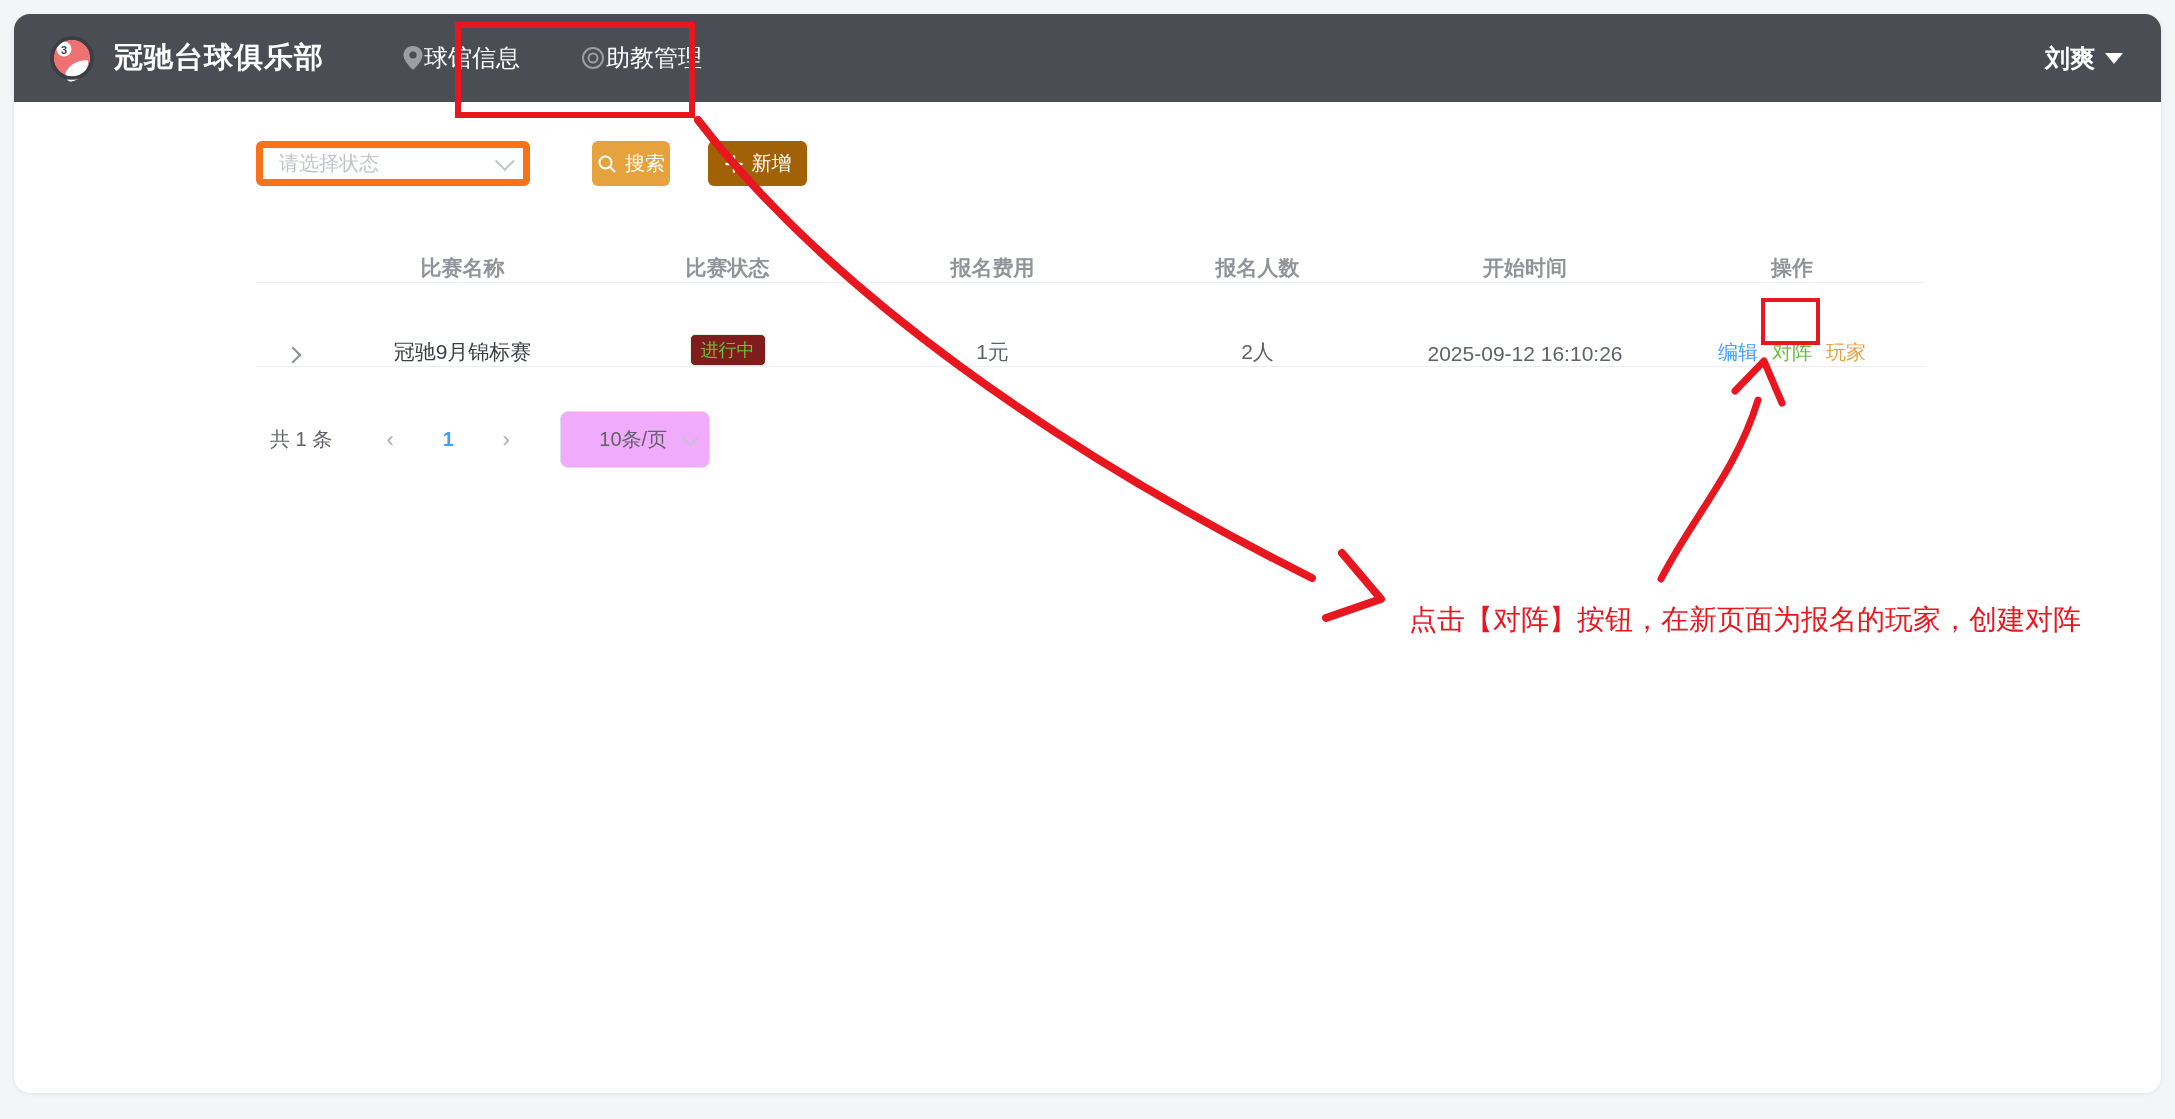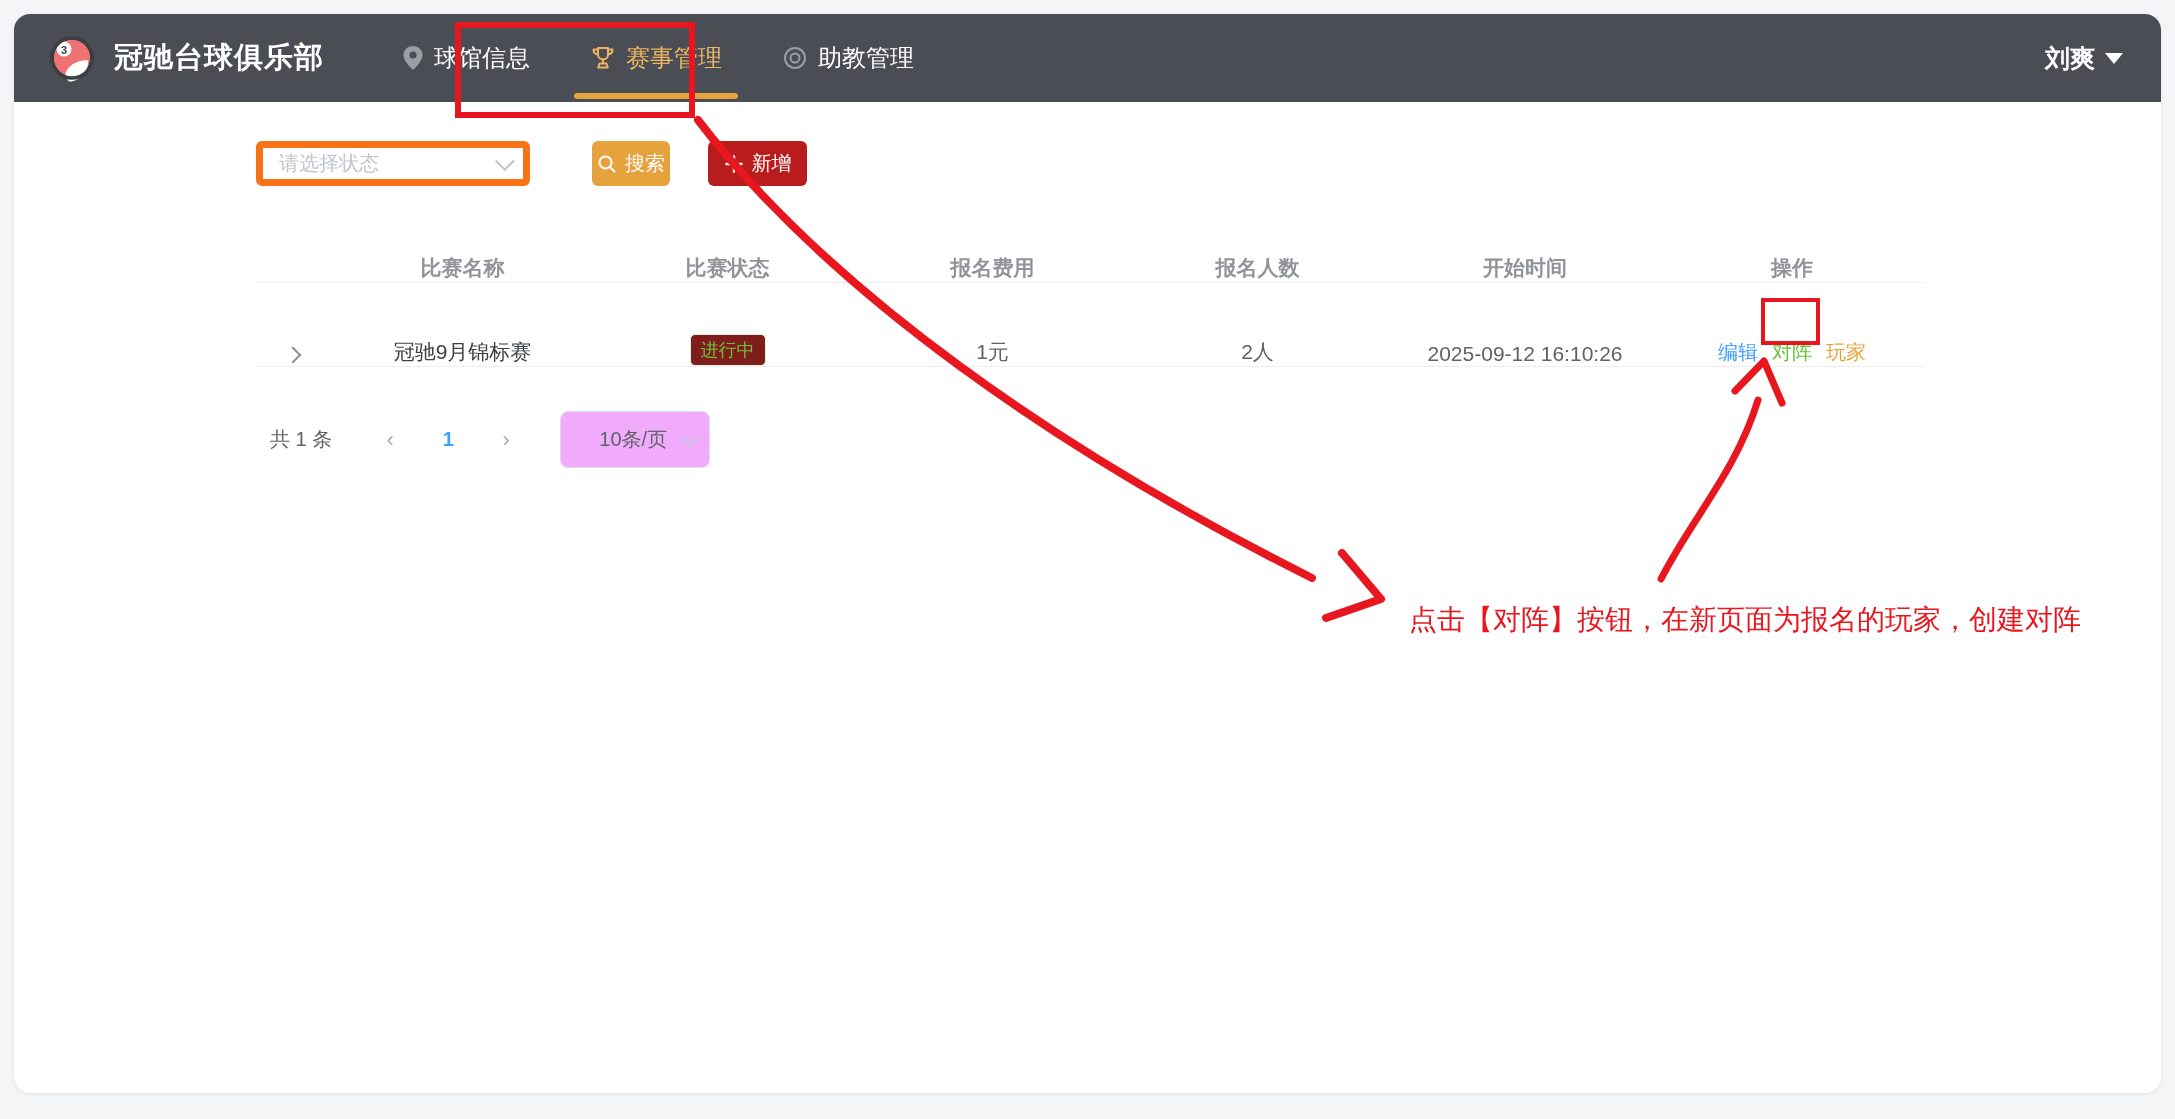--- a/index.html
+++ b/index.html
@@ -22,21 +22,21 @@
   
   .topbar {
     position:absolute; left:0; top:0; width:100%; height:88px;
     background:#4a4e54; border-radius:16px 16px 0 0;
     display:flex; align-items:center; padding:0 38px 0 34px;
   }
   .logo { width:48px; height:48px; margin-right:18px; flex:0 0 auto; }
   .app-title { color:#ffffff; font-size:29px; font-weight:bold; letter-spacing:1px; margin-right:48px; }
   .nav { display:flex; align-items:stretch; height:88px; }
   .nav-item {
-    position:relative; display:flex; align-items:center; gap:10px;
+    position:relative; display:flex; align-items:center; 
     padding:0 30px; cursor:pointer; color:#ffffff; font-size:24px;
   }
   .nav-item .nav-ico { display:flex; align-items:center; }
   .nav-item.active { color:#ebb563; }
   .nav-item.active .underline {
     position:absolute; left:14px; right:14px; bottom:3px; height:6px;
     background:#e6a23c; border-radius:3px;
   }
   .spacer { flex:1; }
   .userbox { display:flex; align-items:center; gap:10px; color:#ffffff; font-size:25px; font-weight:bold; cursor:pointer; }
@@ -45,21 +45,21 @@
   
   .toolbar { position:absolute; left:242px; top:127px; display:flex; align-items:center; }
   .select {
     width:274px; height:45px; border:7px solid #f97316; border-radius:6px;
     display:flex; align-items:center; padding:0 14px 0 16px; background:#fff; cursor:pointer;
   }
   .select .ph { color:#c0c4cc; font-size:20px; flex:1; }
   .chev { width:14px; height:14px; border-right:2px solid #c0c4cc; border-bottom:2px solid #c0c4cc; transform:rotate(45deg) translateY(-4px); }
   .btn { height:45px; border:none; border-radius:6px; display:flex; align-items:center; justify-content:center; gap:8px; color:#fff; font-size:20px; cursor:pointer; font-family:inherit; }
   .btn-search { background:#e6a23c; width:78px; margin-left:62px; }
-  .btn-add { background:#b91c1c; width:99px; margin-left:38px; }
+  .btn-add { background:#a16207; width:99px; margin-left:38px; }
 
   
   .table { position:absolute; left:242px; top:211px; width:1668px; }
   .trow { display:flex; align-items:flex-end; }
   .thead { height:58px; border-bottom:1px solid #ebeef5; }
   .thead .cell { color:#909399; font-weight:bold; font-size:21px; }
   .tbody-row { height:84px; border-bottom:1px solid #ebeef5; }
   .tbody-row .cell { color:#5f6368; font-size:21px; }
   .cell { text-align:center; }
   .c-expand{width:74px}.c-name{width:265px}.c-status{width:265px}.c-fee{width:265px}.c-count{width:265px}.c-time{width:270px}.c-actions{width:264px}
@@ -119,33 +119,20 @@
       <div class="nav">
         <div class="nav-item">
           <span class="nav-ico">
             <svg width="22" height="26" viewBox="0 0 22 26">
                 <path d="M11 1 C5.5 1 1.5 5 1.5 10.2 c0 6.5 9.5 14.6 9.5 14.6 s9.5-8.1 9.5-14.6 C20.5 5 16.5 1 11 1 z" fill="#9b9ea3"></path>
                 <circle cx="11" cy="10" r="3.6" fill="#4a4e54"></circle>
               </svg>
           </span>
           <span>球馆信息</span>
         </div>
-        <div class="nav-item active">
-          <span class="nav-ico">
-            <svg width="26" height="26" viewBox="0 0 26 26" fill="none" stroke="#ebb563" stroke-width="2" stroke-linecap="round" stroke-linejoin="round">
-              <path d="M8 3 h10 v6.5 a5 5 0 0 1 -10 0 z"></path>
-              <path d="M8 4.5 H3.5 a4.5 4.5 0 0 0 4.5 5"></path>
-              <path d="M18 4.5 H22.5 a4.5 4.5 0 0 1 -4.5 5"></path>
-              <path d="M13 14.5 v4"></path>
-              <path d="M9.5 18.5 h7 l1.2 4 H8.3 z"></path>
-            </svg>
-          </span>
-          <span>赛事管理</span>
-          <span class="underline"></span>
-        </div>
         <div class="nav-item">
           <span class="nav-ico">
             <svg width="26" height="26" viewBox="0 0 26 26" fill="none" stroke="#9b9ea3" stroke-width="2">
               <circle cx="13" cy="13" r="10"></circle>
                 <circle cx="13" cy="13" r="4.5"></circle>
             </svg>
           </span>
           <span>助教管理</span>
         </div>
       </div>

